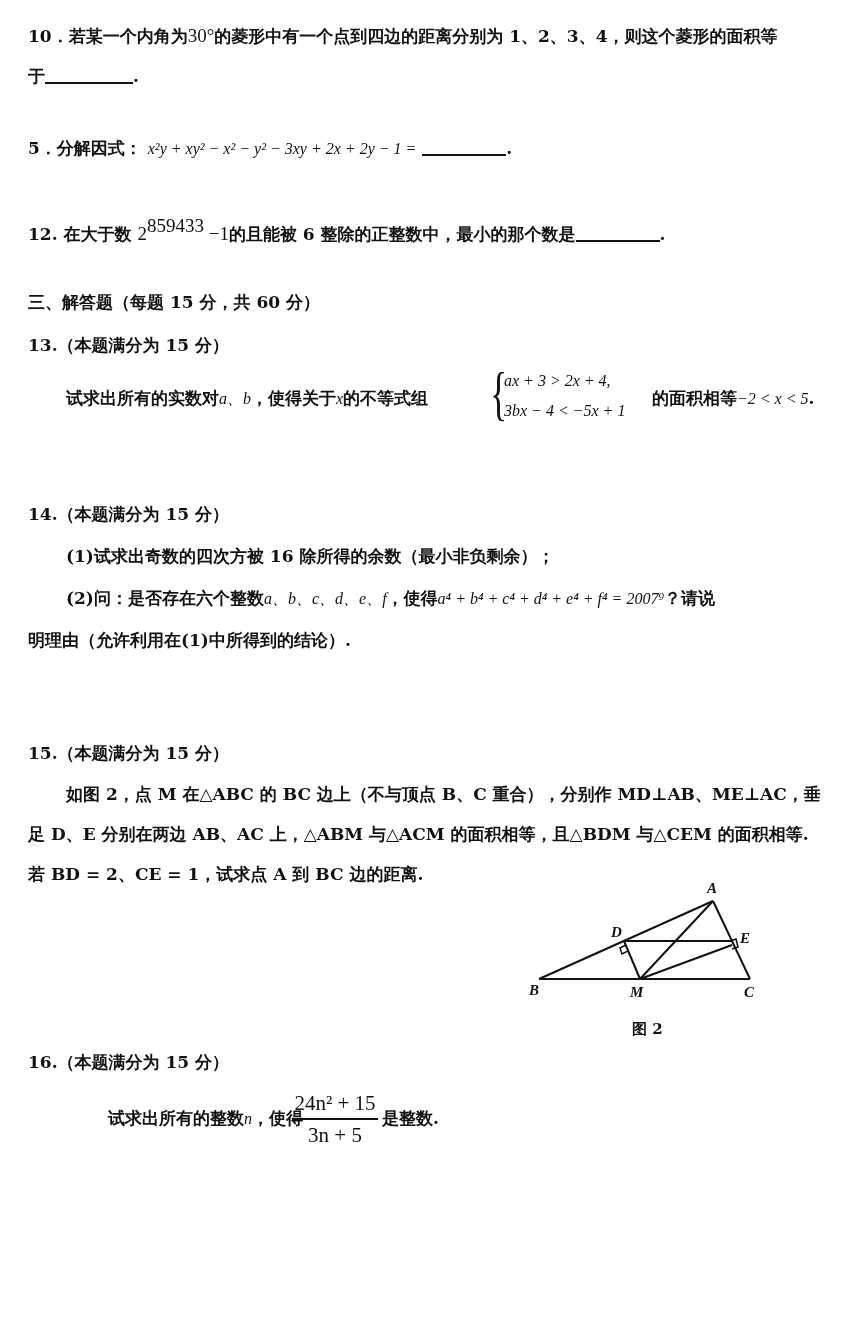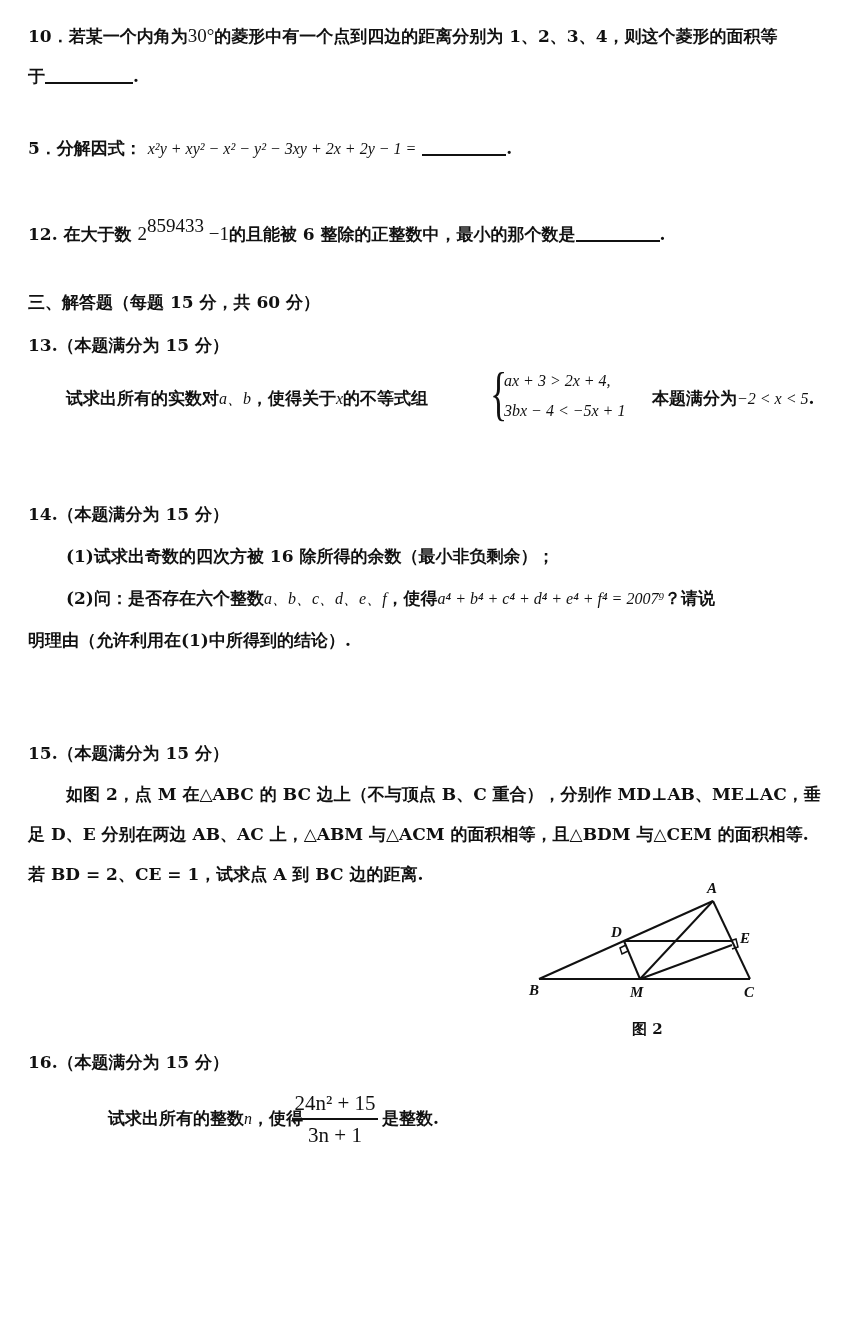--- a/index.html
+++ b/index.html
@@ -50,21 +50,21 @@
 </div>
 <div class="line" style="left:66px; top:386px;">
   <span>试求出所有的实数对</span><span class="m">a、b</span><span>，使得关于</span><span class="m">x</span><span>的不等式组</span>
 </div>
 <div class="sys" style="left:490px; top:369px; width:170px; height:60px;">
   <span class="brace">{</span>
   <div class="m" style="position:absolute; left:14px; top:0px; line-height:24px;">ax + 3 &gt; 2x + 4,</div>
   <div class="m" style="position:absolute; left:14px; top:30px; line-height:24px;">3bx − 4 &lt; −5x + 1</div>
 </div>
 <div class="line" style="left:652px; top:386px;">
-  <span>本题满分为</span><span class="m">−2 &lt; x &lt; 5</span><span>.</span>
+  <span>的面积相等</span><span class="m">−2 &lt; x &lt; 5</span><span>.</span>
 </div>
 
 <div class="line" style="left:28px; top:502px;">
   <span>14.</span><span>（本题满分为 15 分）</span>
 </div>
 <div class="line" style="left:66px; top:544px;">(1)试求出奇数的四次方被 16 除所得的余数（最小非负剩余）；</div>
 <div class="line" style="left:66px; top:586px;">
   <span>(2)问：是否存在六个整数</span><span class="m">a、b、c、d、e、f</span><span>，使得</span><span class="m">a⁴ + b⁴ + c⁴ + d⁴ + e⁴ + f⁴ = 2007⁹</span><span>？请说</span>
 </div>
 <div class="line" style="left:28px; top:628px;">明理由（允许利用在(1)中所得到的结论）.</div>
@@ -103,15 +103,15 @@
 
 <div class="line" style="left:28px; top:1050px;">
   <span>16.</span><span>（本题满分为 15 分）</span>
 </div>
 <div class="line" style="left:66px; top:1106px;margin-left:42px;">
   <span>试求出所有的整数</span><span class="m">n</span><span>，使得</span>
 </div>
 <div class="frac" style="left:292px; top:1090px; width:86px;">
   <span class="num">24n² + 15</span>
   <span class="bar"></span>
-  <span class="den">3n + 1</span>
+  <span class="den">3n + 5</span>
 </div>
 <div class="line" style="left:382px; top:1106px;">是整数.</div>
 
 </body></html>

